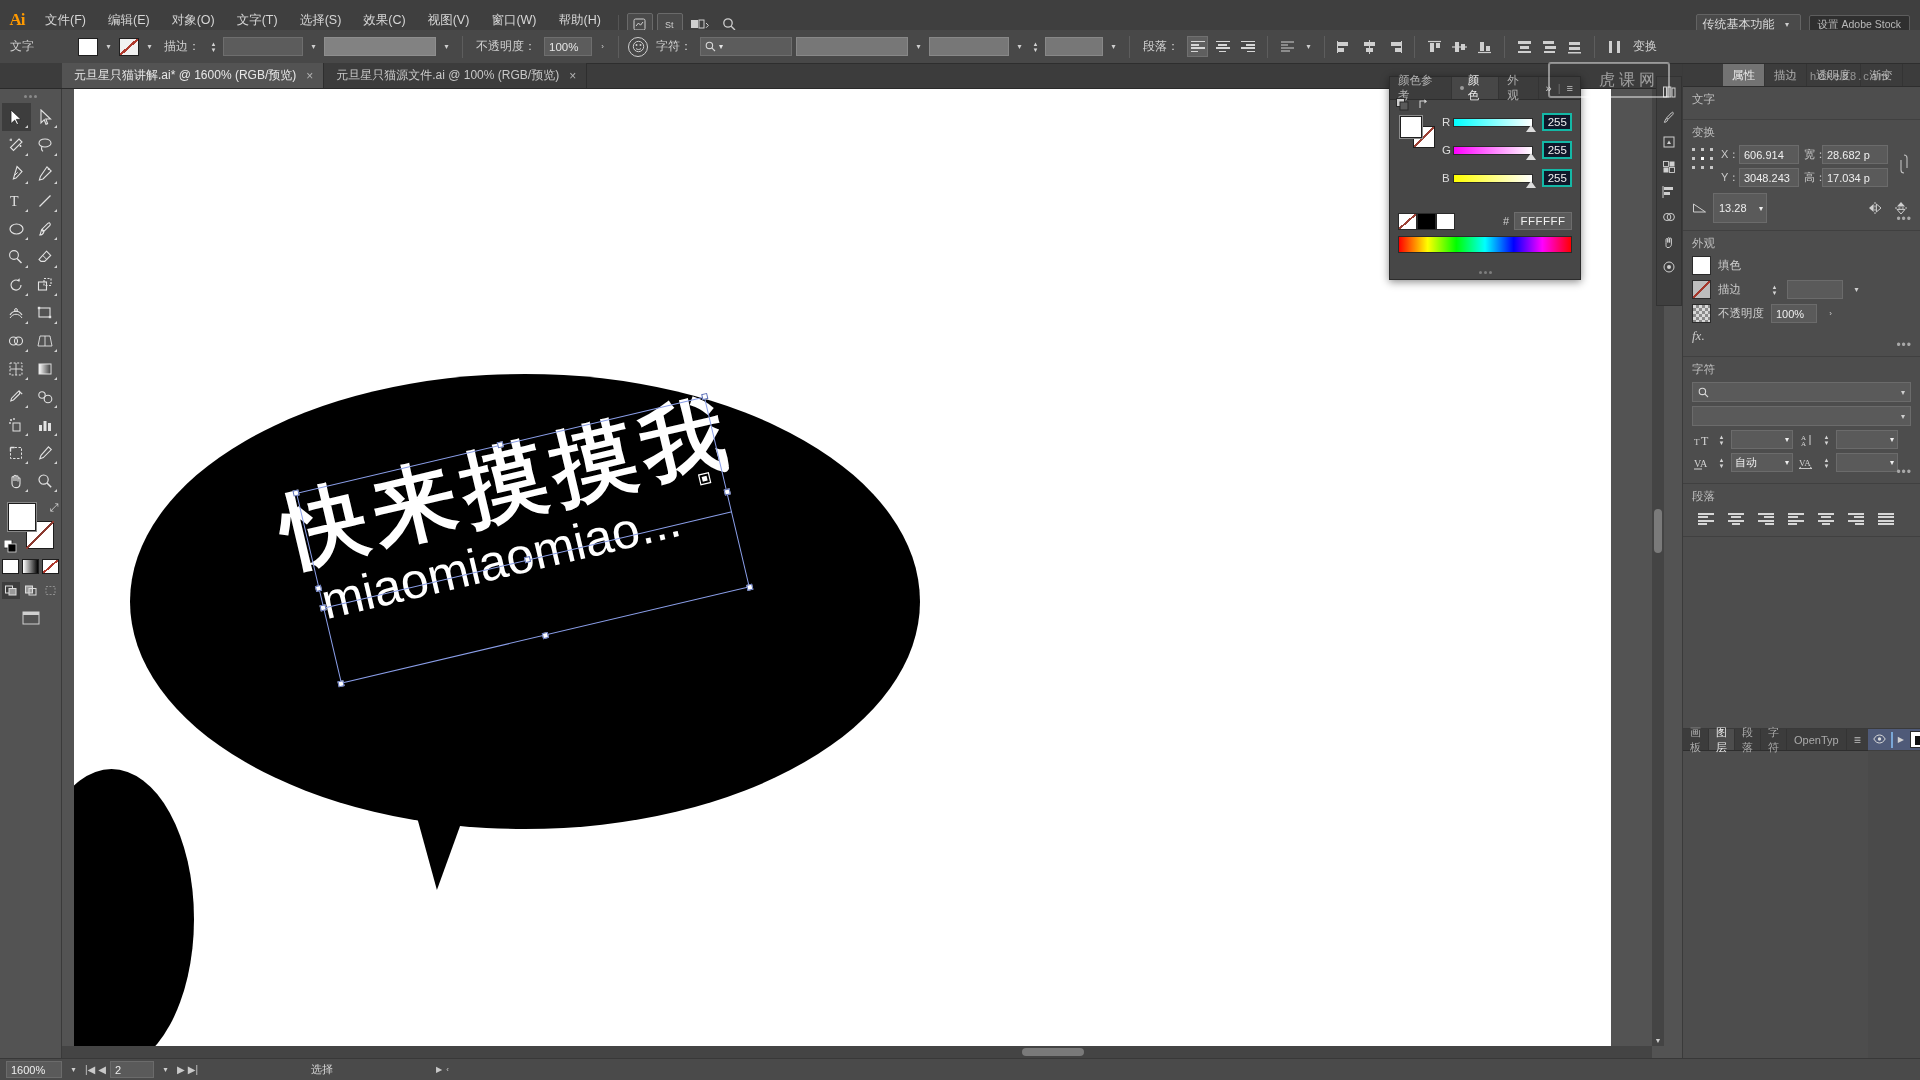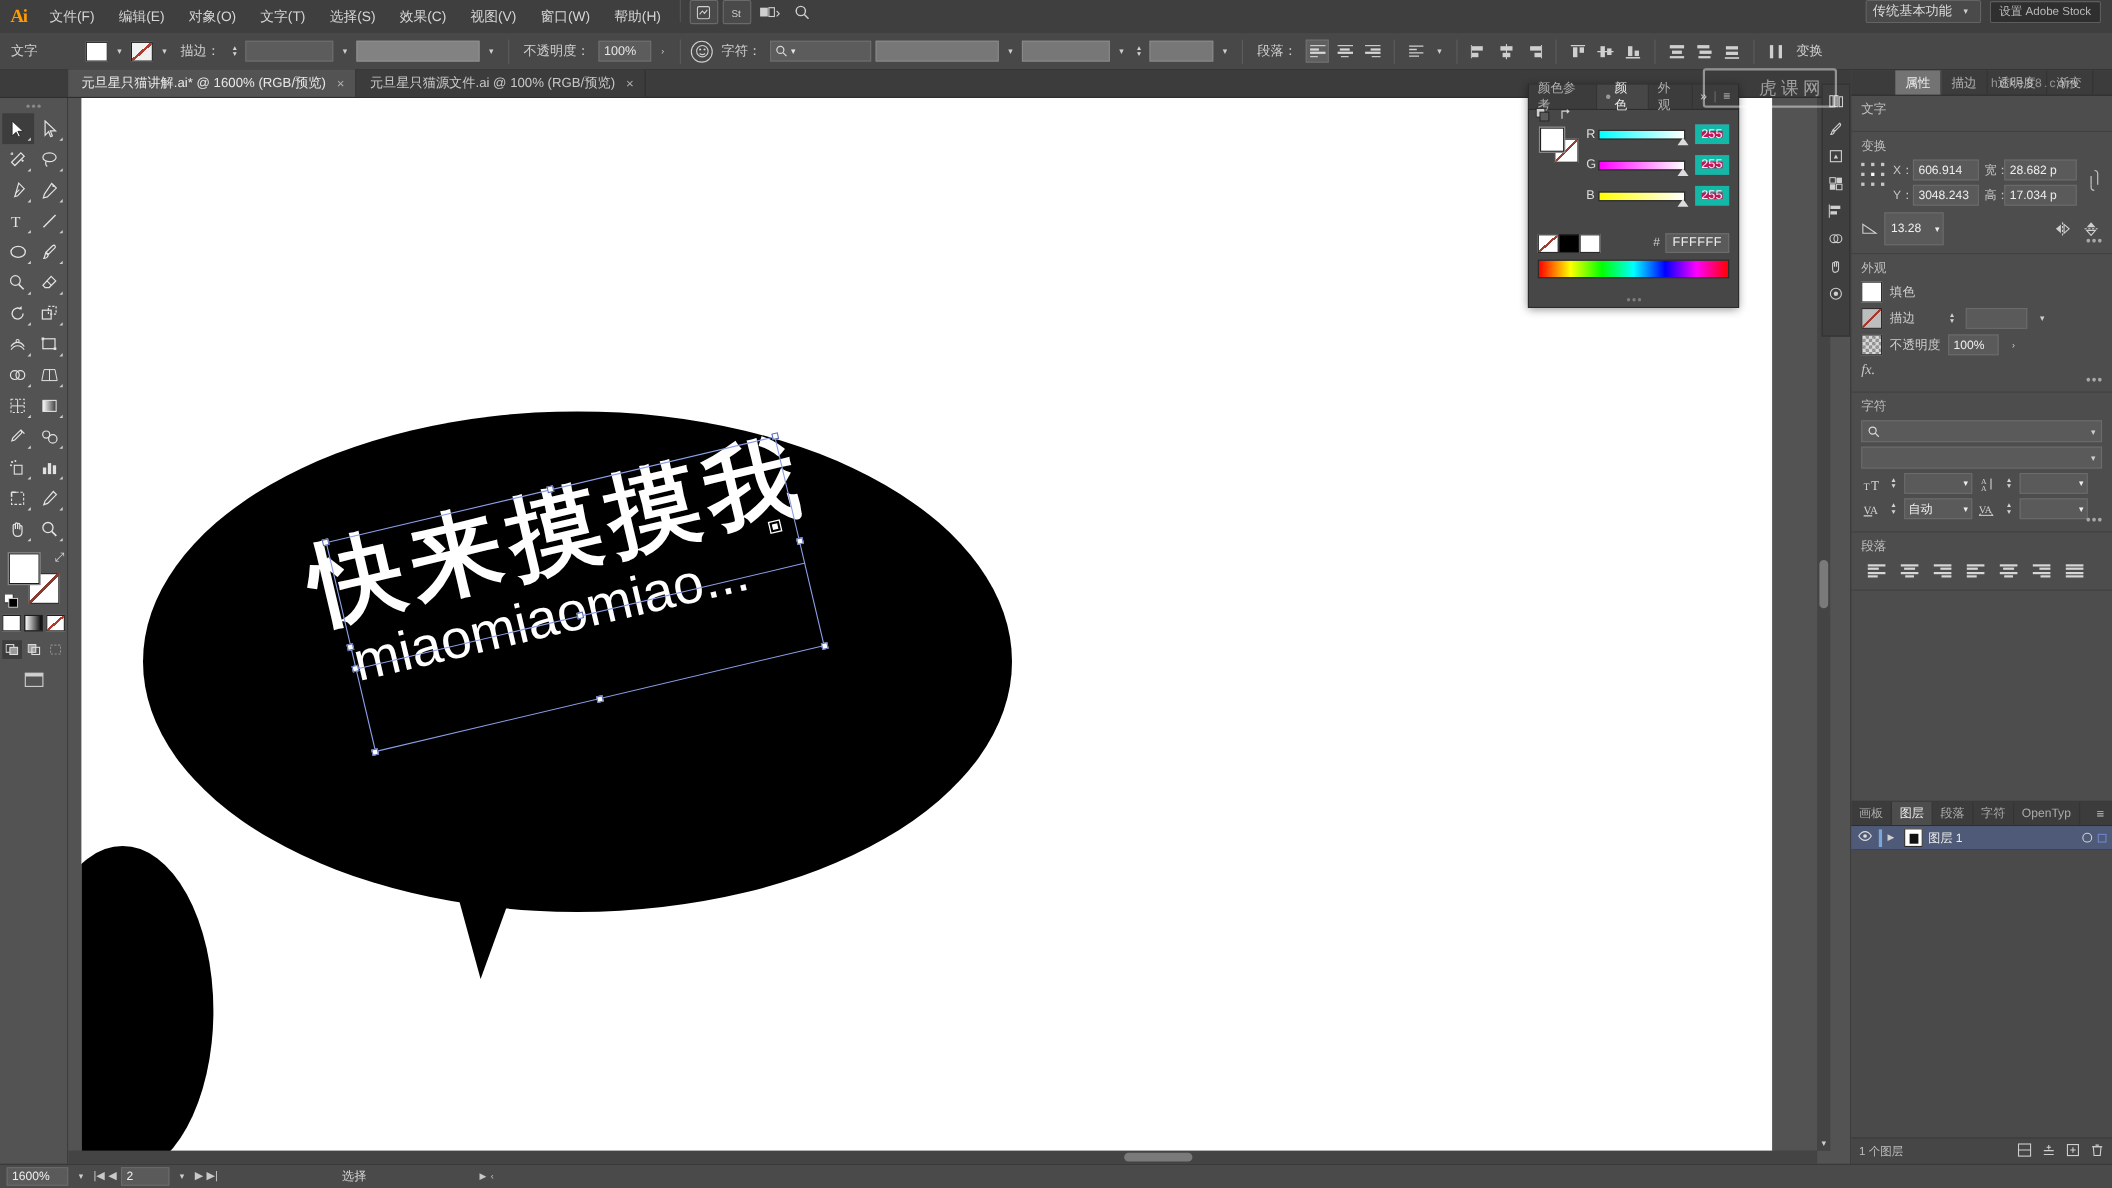--- a/index.html
+++ b/index.html
@@ -11,21 +11,21 @@
     font-size: 12px;
     color: #d4d4d4;
     -webkit-font-smoothing: antialiased;
   }
   .app { position: relative; width: 1920px; height: 1080px; }
 
   
   .menubar {
     position: absolute; top: 0; left: 0; width: 1920px; height: 36px;
     background: #3f3f3f;
-    display: flex; align-items: flex-start;
+    display: flex; align-items: flex-end;
     border-bottom: 1px solid #2b2b2b;
   }
   .ai-logo {
     width: 34px; height: 30px;
     display: flex; align-items: center; justify-content: center;
     color: #ff9a00; font-weight: bold; font-size: 17px;
     font-family: "Liberation Serif", serif;
     letter-spacing: -1px;
   }
   .menu-item {
@@ -325,21 +325,21 @@
   }
   .cp-slider.r { background: linear-gradient(to right, #00ffff, #ffffff); }
   .cp-slider.g { background: linear-gradient(to right, #ff00ff, #ffffff); }
   .cp-slider.b { background: linear-gradient(to right, #ffff00, #ffffff); }
   .cp-slider .knob {
     position: absolute; right: -4px; top: 6px;
     width: 0; height: 0; border-left: 5px solid transparent;
     border-right: 5px solid transparent; border-bottom: 7px solid #dcdcdc;
   }
   .cp-val {
-    width: 40px; height: 18px; background: #be185d; border: 6px solid #14b8a6;
+    width: 40px; height: 18px; background: #0f172a; border: 2px solid #14b8a6;
     color: #efefef; font-size: 11.5px; display: flex; align-items: center;
     justify-content: center;
   }
   .cp-bottom {
     position: absolute; left: 8px; right: 8px; top: 112px;
     display: flex; align-items: center;
   }
   .cp-none {
     width: 19px; height: 17px; border: 1px solid #2a2a2a; background: #fff;
   }
@@ -465,21 +465,21 @@
     color: #efefef; font-size: 11px; display: flex; align-items: center;
     padding: 0 3px; justify-content: space-between;
   }
   .para-row { display: flex; gap: 2px; margin-top: 2px; }
   .para-btn {
     width: 28px; height: 20px; display: flex; align-items: center; justify-content: center;
   }
   
   .layers-panel {
     margin-top: auto; background: #4d4d4d; border-top: 1px solid #3a3a3a;
-    display: flex; flex-direction: column; height: 330px;
+    display: flex; height: 330px;
   }
   .ly-tabs { height: 22px; display: flex; background: #3c3c3c; border-bottom: 1px solid #2e2e2e; }
   .ly-tab {
     display: flex; align-items: center; padding: 0 7px; font-size: 11px; color: #ababab;
     border-right: 1px solid #343434;
   }
   .ly-tab.active { background: #4d4d4d; color: #ececec; }
   .ly-menu { margin-left: auto; display: flex; align-items: center; padding: 0 7px; color: #c0c0c0; }
   .ly-list { flex: 1; background: #4a4a4a; }
   .ly-row {

